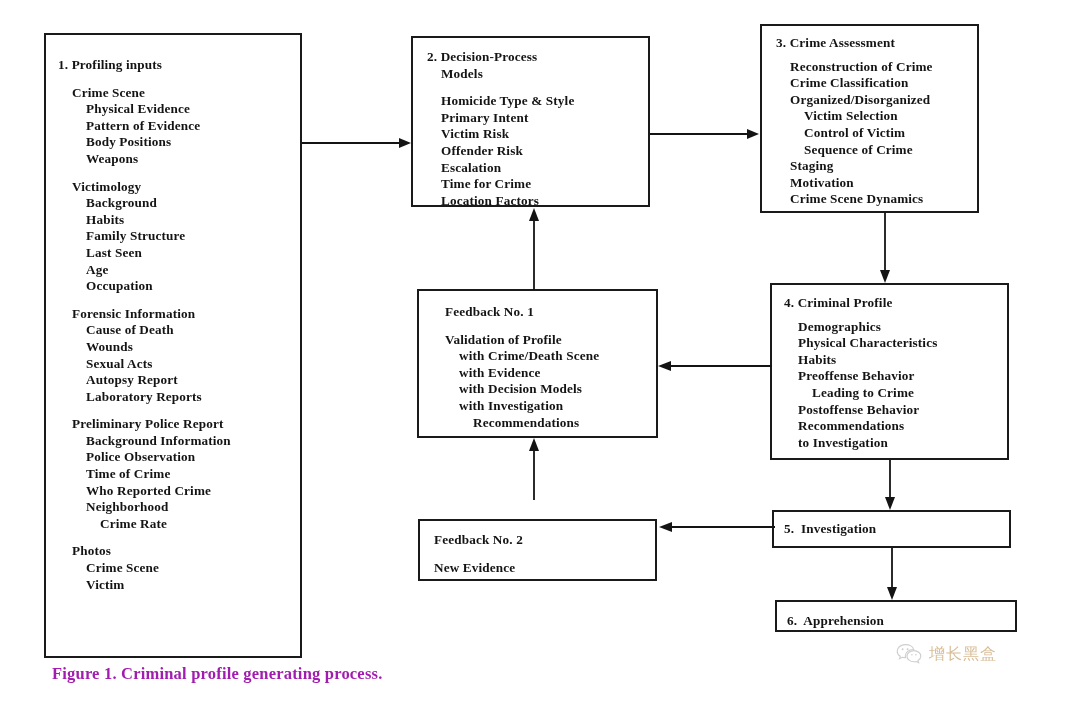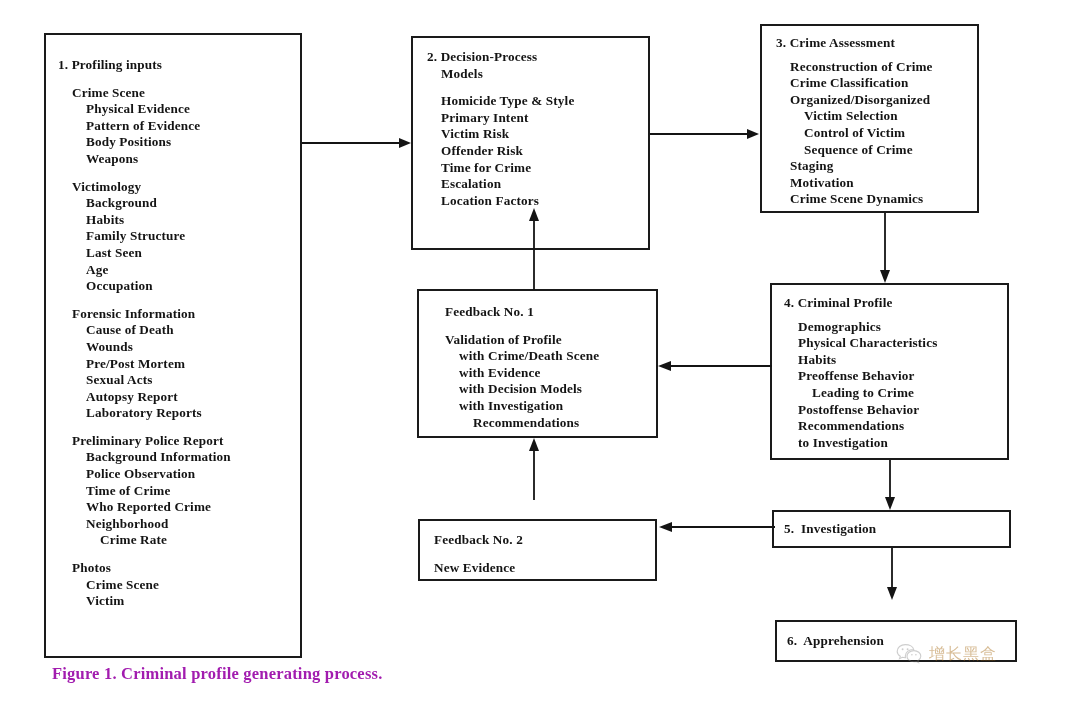--- a/index.html
+++ b/index.html
@@ -50,21 +50,21 @@
   .lvl2 { padding-left: 28px; }
   .lvl3 { padding-left: 42px; }
   .gap  { height: 11px; }
   .gap-sm { height: 7px; }
 
   
   #box1 { left: 44px;  top: 33px;  width: 258px; height: 625px; }
   #box1 .box-inner { padding: 22px 0 0 12px; }
 
   
-  #box2 { left: 411px; top: 36px;  width: 239px; height: 214px; }
+  #box2 { left: 411px; top: 36px;  width: 239px; height: 171px; }
   #box2 .box-inner { padding: 11px 0 0 14px; }
 
   
   #box3 { left: 760px; top: 24px;  width: 219px; height: 189px; }
   #box3 .box-inner { padding: 9px 0 0 14px; }
 
   
   #box4 { left: 770px; top: 283px; width: 239px; height: 177px; }
   #box4 .box-inner { padding: 10px 0 0 12px; }
 
@@ -74,21 +74,21 @@
 
   
   #fb2 { left: 418px; top: 519px; width: 239px; height: 62px; }
   #fb2 .box-inner { padding: 11px 0 0 14px; }
 
   
   #box5 { left: 772px; top: 510px; width: 239px; height: 38px; }
   #box5 .box-inner { padding: 9px 0 0 10px; }
 
   
-  #box6 { left: 775px; top: 620px; width: 242px; height: 42px; }
+  #box6 { left: 775px; top: 600px; width: 242px; height: 32px; }
   #box6 .box-inner { padding: 11px 0 0 10px; }
 
   
   .arrow { position: absolute; }
   .arrow svg { display: block; overflow: visible; }
 
   
   #caption {
     position: absolute;
     left: 52px;
@@ -142,21 +142,20 @@
       <div class="line lvl2">Habits</div>
       <div class="line lvl2">Family Structure</div>
       <div class="line lvl2">Last Seen</div>
       <div class="line lvl2">Age</div>
       <div class="line lvl2">Occupation</div>
       <div class="gap"></div>
 
       <div class="line lvl1">Forensic Information</div>
       <div class="line lvl2">Cause of Death</div>
       <div class="line lvl2">Wounds</div>
-      <div class="line lvl2">Pre/Post Mortem</div>
       <div class="line lvl2">Sexual Acts</div>
       <div class="line lvl2">Autopsy Report</div>
       <div class="line lvl2">Laboratory Reports</div>
       <div class="gap"></div>
 
       <div class="line lvl1">Preliminary Police Report</div>
       <div class="line lvl2">Background Information</div>
       <div class="line lvl2">Police Observation</div>
       <div class="line lvl2">Time of Crime</div>
       <div class="line lvl2">Who Reported Crime</div>
@@ -172,22 +171,22 @@
 
   <div class="box" id="box2">
     <div class="box-inner">
       <div class="line lvl0">2. Decision-Process</div>
       <div class="line lvl1">Models</div>
       <div class="gap"></div>
       <div class="line lvl1">Homicide Type &amp; Style</div>
       <div class="line lvl1">Primary Intent</div>
       <div class="line lvl1">Victim Risk</div>
       <div class="line lvl1">Offender Risk</div>
+      <div class="line lvl1">Escalation</div>
       <div class="line lvl1">Time for Crime</div>
-      <div class="line lvl1">Escalation</div>
       <div class="line lvl1">Location Factors</div>
     </div>
   </div>
 
   <div class="box" id="box3">
     <div class="box-inner">
       <div class="line lvl0">3. Crime Assessment</div>
       <div class="gap-sm"></div>
       <div class="line lvl1">Reconstruction of Crime</div>
       <div class="line lvl1">Crime Classification</div>

